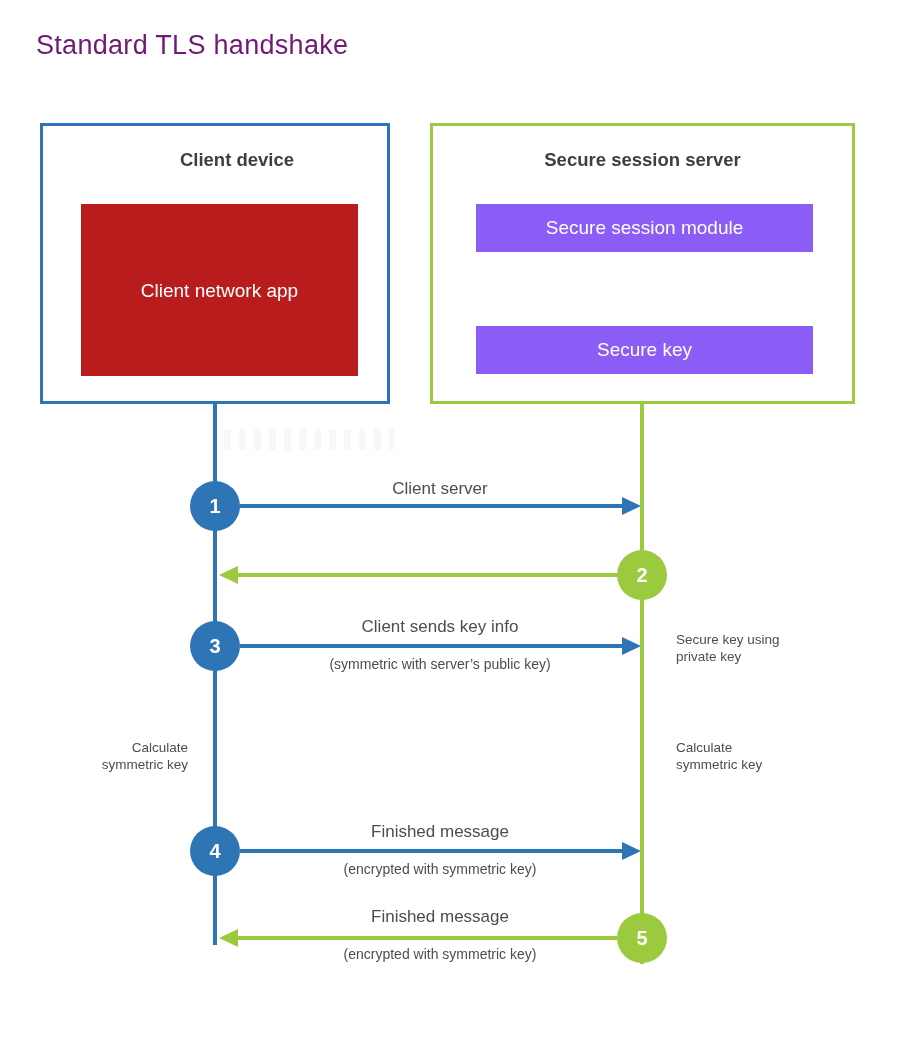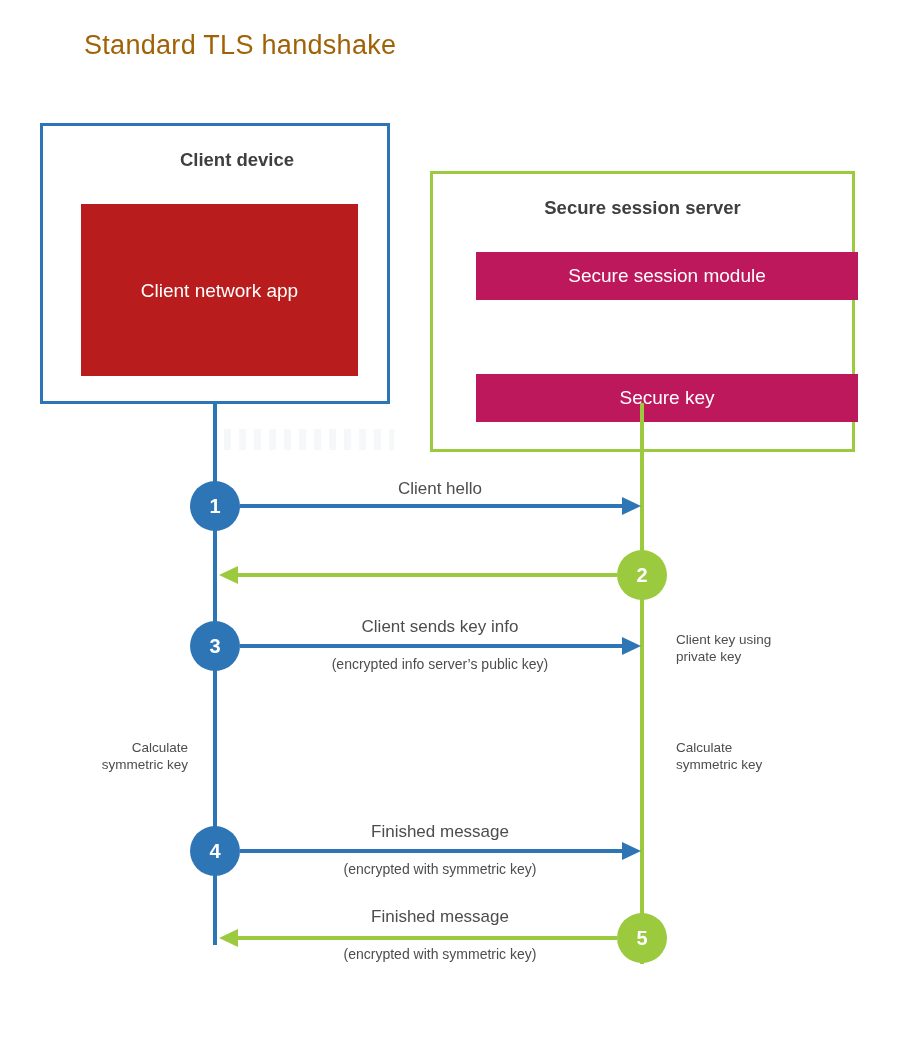--- a/index.html
+++ b/index.html
@@ -2,37 +2,37 @@
 <html><head>
 <meta charset="utf-8">
 <style>
   html,body { margin:0; padding:0; background:#ffffff; }
   .canvas {
     position:relative; width:900px; height:1058px; background:#ffffff;
     font-family:"Liberation Sans","DejaVu Sans",sans-serif; overflow:hidden;
   }
   .page-title {
     position:absolute; left:36px; top:30px;
-    font-size:27px; font-weight:300; color:#a16207; letter-spacing:.3px;margin-left:48px;
+    font-size:27px; font-weight:300; color:#701a75; letter-spacing:.3px;
   }
 
   
   .box { position:absolute; top:123px; height:281px; background:#ffffff; box-sizing:border-box; }
   .client-box { left:40px;  width:350px; border:3px solid #2e75b6;padding-left:44px; }
-  .server-box { left:430px; width:425px; border:3px solid #9bca3e;margin-top:48px; }
+  .server-box { left:430px; width:425px; border:3px solid #9bca3e; }
   .box-title { margin-top:23px; text-align:center; font-size:18.5px; font-weight:bold; color:#3f3f3f; }
   .client-module {
     position:absolute; left:38px; top:78px; width:277px; height:172px;
     background:#b91c1c; color:#ffffff; font-size:19px;
     display:flex; align-items:center; justify-content:center; text-align:center;
   }
   .client-module span { display:inline-block; width:170px; line-height:27px; }
   .server-module {
-    position:absolute; left:43px; width:382px; height:48px;
-    background:#be185d; color:#ffffff; font-size:19px;
+    position:absolute; left:43px; width:337px; height:48px;
+    background:#8b5cf6; color:#ffffff; font-size:19px;
     display:flex; align-items:center; justify-content:center;
   }
   .sm1 { top:78px; } .sm2 { top:139px; } .sm3 { top:200px; }
 
   
   .lifeline { position:absolute; width:4px; }
   .lifeline-blue  { left:213px; top:403px; height:542px; background:#2e75b6; }
   .lifeline-green { left:640px; top:403px; height:561px; background:#9bca3e; }
 
   
@@ -103,43 +103,43 @@
     <div class="box-title">Secure session server</div>
     <div class="server-module sm1">Secure session module</div>
     <div class="server-module sm3">Secure key</div>
   </div>
 
   <div class="lifeline lifeline-blue"></div>
   <div class="lifeline lifeline-green"></div>
   <div class="ghost"></div>
 
   <div class="circle blue-bg c1">1</div>
-  <div class="msg m1">Client hello</div>
+  <div class="msg m1">Client server</div>
   <div class="arrow-line blue-line a1"></div>
   <div class="head head-right h1"></div>
 
   <div class="circle green-bg c2">2</div>
   <div class="arrow-line green-line a2"></div>
   <div class="head head-left h2"></div>
 
   <div class="circle blue-bg c3">3</div>
   <div class="msg m3">Client sends key info</div>
-  <div class="sub s3">(encrypted info server’s public key)</div>
+  <div class="sub s3">(symmetric with server’s public key)</div>
   <div class="arrow-line blue-line a3"></div>
   <div class="head head-right h3"></div>
 
   <div class="circle blue-bg c4">4</div>
   <div class="msg m4">Finished message</div>
   <div class="sub s4">(encrypted with symmetric key)</div>
   <div class="arrow-line blue-line a4"></div>
   <div class="head head-right h4"></div>
 
   <div class="circle green-bg c5">5</div>
   <div class="msg m5">Finished message</div>
   <div class="sub s5">(encrypted with symmetric key)</div>
   <div class="arrow-line green-line a5"></div>
   <div class="head head-left h5"></div>
 
-  <div class="note note-decrypt">Client key using private key</div>
+  <div class="note note-decrypt">Secure key using private key</div>
   <div class="note note-calc-left">Calculate symmetric key</div>
   <div class="note note-calc-right">Calculate symmetric key</div>
 
 </div>
 
 </body></html>

